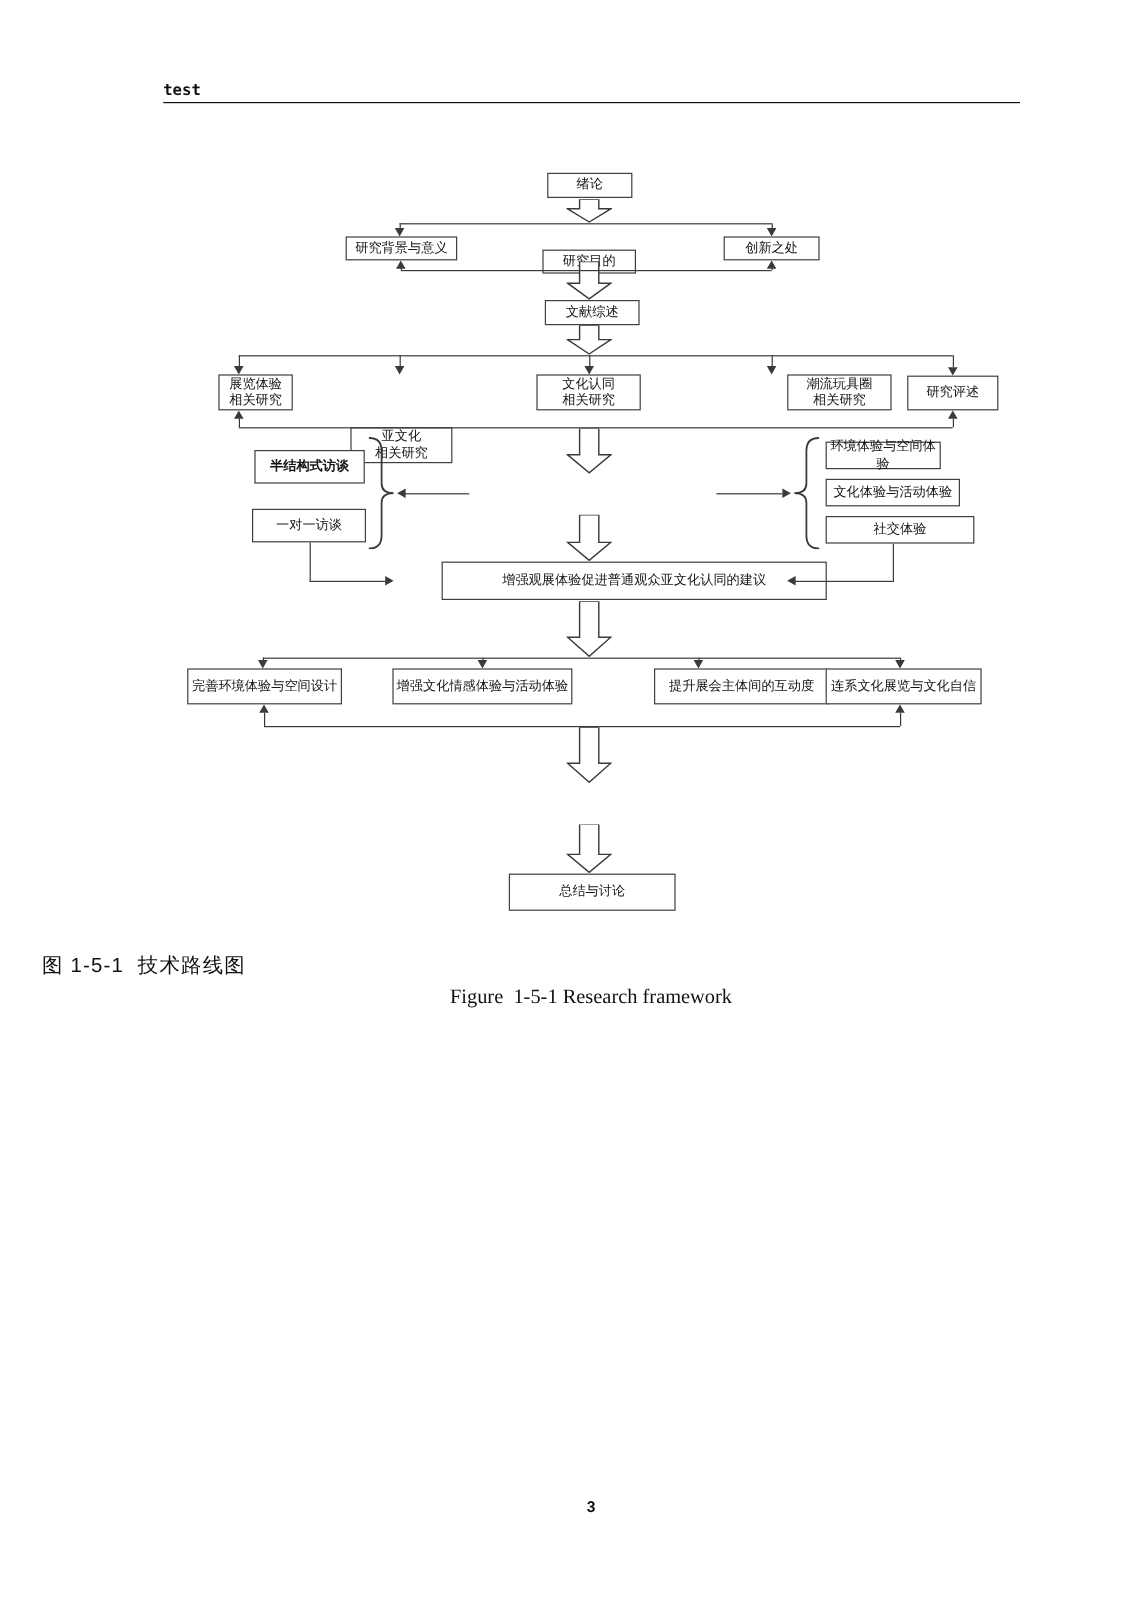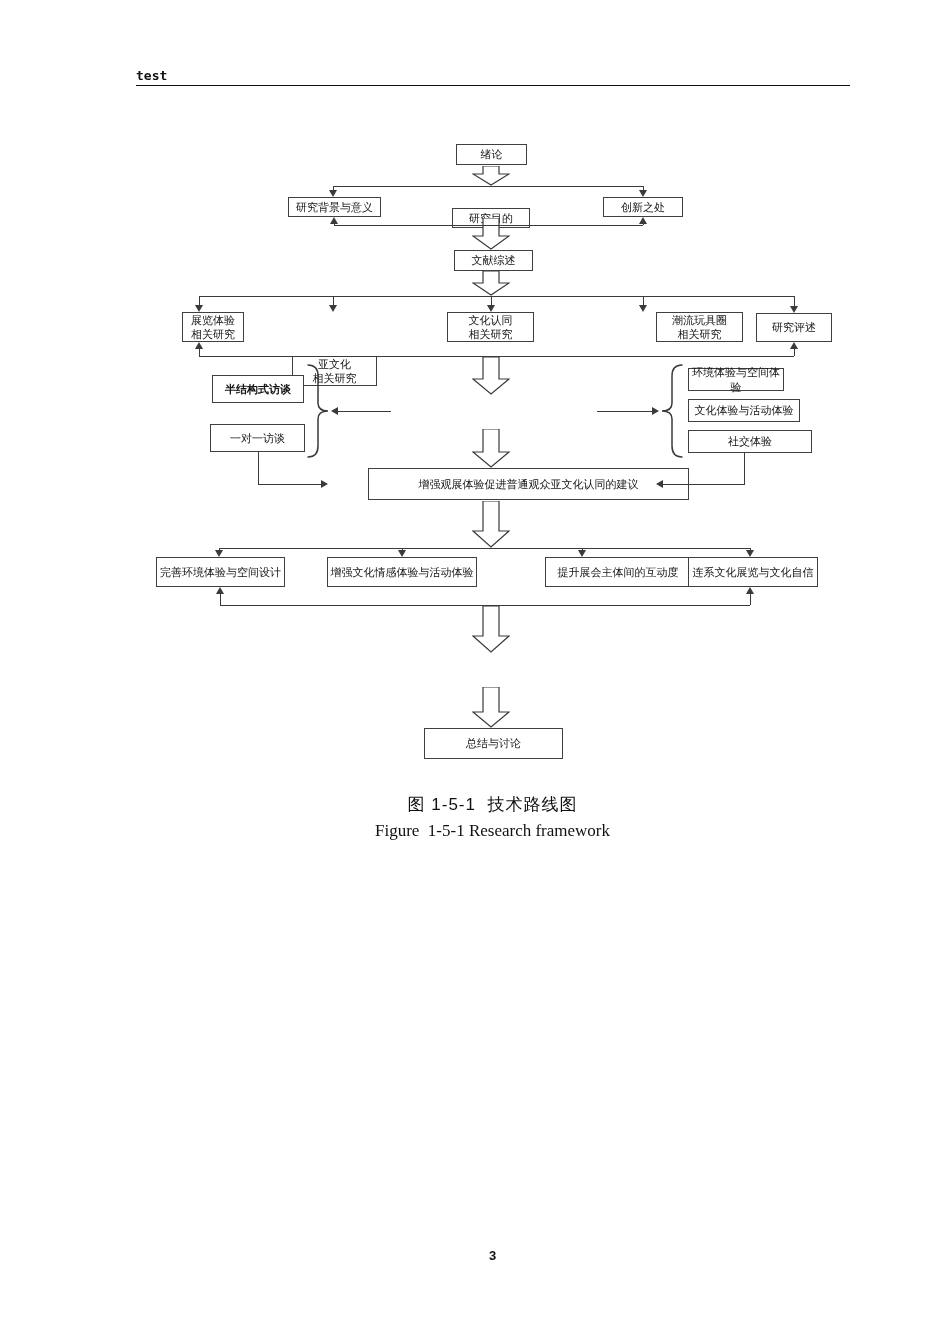--- a/index.html
+++ b/index.html
@@ -24,21 +24,21 @@
   .vl{width:1px;}
   .ah{position:absolute;width:0;height:0;border:solid transparent;}
   .ah.d{border-width:7px 4px 0 4px;border-top-color:#3a3a3a;}
   .ah.u{border-width:0 4px 7px 4px;border-bottom-color:#3a3a3a;}
   .ah.l{border-width:4px 7px 4px 0;border-right-color:#3a3a3a;}
   .ah.r{border-width:4px 0 4px 7px;border-left-color:#3a3a3a;}
   .holo{position:absolute;left:472px;}
   .holo polygon{fill:#ffffff;stroke:#3a3a3a;stroke-width:1.2;}
   .brace{position:absolute;}
   .brace path{fill:none;stroke:#3a3a3a;stroke-width:1.5;stroke-linecap:round;}
-  .cap-zh{position:absolute;left:35px;top:793px;width:915px;text-align:center;
+  .cap-zh{position:absolute;left:35px;top:793px;width:915px;
     font-size:17px;color:#111;white-space:pre;letter-spacing:1px;}
   .cap-en{position:absolute;left:35px;top:821px;width:915px;text-align:center;
     font-family:"Liberation Serif","DejaVu Serif",serif;font-size:17px;color:#111;white-space:pre;}
   .pageno{position:absolute;left:35px;top:1248px;width:915px;text-align:center;
     font-size:13px;font-weight:bold;color:#111;}
 </style>
 </head>
 <body>
 
 <div class="page">

